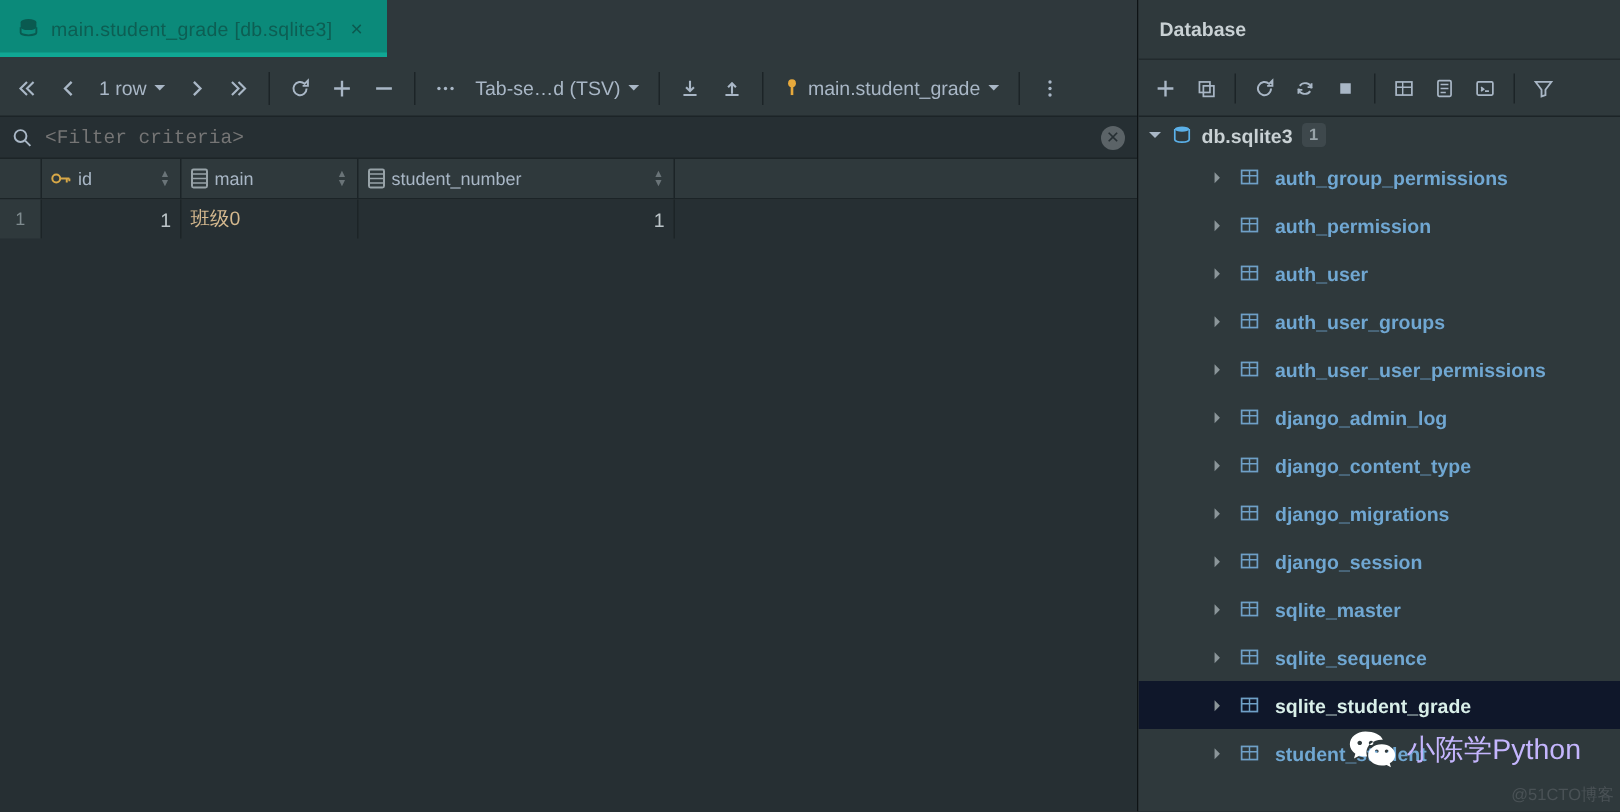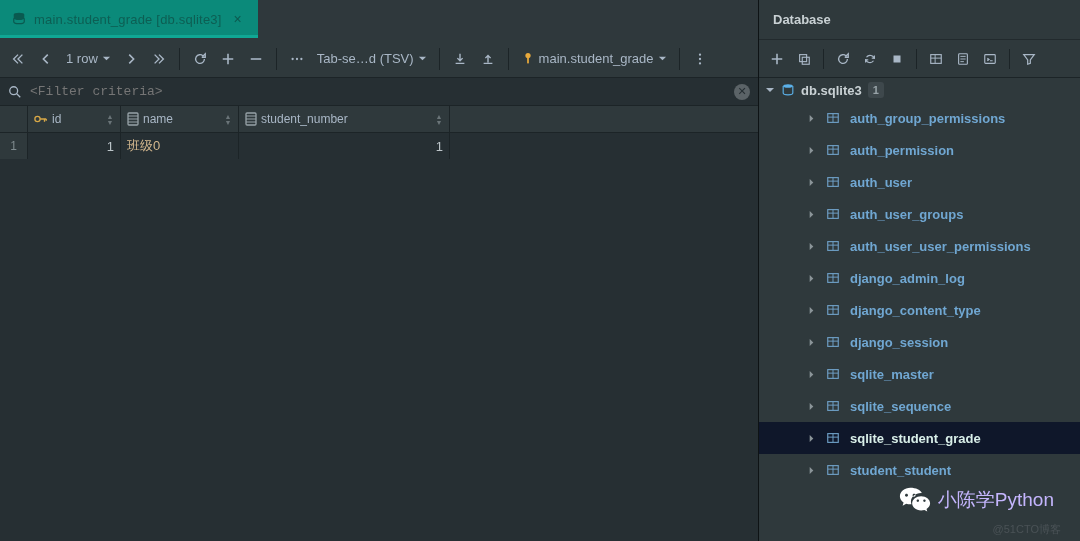--- a/index.html
+++ b/index.html
@@ -137,21 +137,21 @@
   .watermark {
     position:absolute; right:26px; bottom:24px;
     color:#c4b5fd; font-size:19px; font-weight:500;
     display:flex; align-items:center; gap:6px;
     font-family:"Microsoft YaHei",sans-serif;
     pointer-events:none;
   }
   .wm-icon { width:34px;height:34px; position:relative; }
   .wm-icon svg { width:34px; height:34px; fill:#fff; }
   .wm-sub {
-    position:absolute; right:19px; bottom:4px;
+    position:absolute; right:4px; bottom:4px;
     color:#4a5256; font-size:11px;
     pointer-events:none;
   }
 
 </style>
 </head>
 <body>
 
 <div class="root">
   <div class="main">
@@ -279,21 +279,21 @@
         <div class="sort">
             <span>▲</span>
             <span>▼</span>
           </div>
       </div>
       <div class="gh-cell name">
         <svg class="col-icon" viewBox="0 0 12 14">
             <rect x="1" y="1" width="10" height="12" rx="1" fill="none" stroke="#98a3a8" stroke-width="1.3"></rect>
             <path d="M1 4h10M1 7h10M1 10h10" stroke="#98a3a8" stroke-width="1"></path>
           </svg>
-        <span>name</span>
+        <span>main</span>
         <div class="sort">
             <span>▲</span>
             <span>▼</span>
           </div>
       </div>
       <div class="gh-cell num">
         <svg class="col-icon" viewBox="0 0 12 14">
             <rect x="1" y="1" width="10" height="12" rx="1" fill="none" stroke="#98a3a8" stroke-width="1.3"></rect>
             <path d="M1 4h10M1 7h10M1 10h10" stroke="#98a3a8" stroke-width="1"></path>
           </svg>
@@ -448,20 +448,30 @@
           </div>
           <div class="tree-item">
             <svg class="chev-right" viewBox="0 0 10 10">
               <path d="M3 1l4 4-4 4" fill="#8b9599"></path>
             </svg>
             <svg class="tbl-icon" viewBox="0 0 16 16">
               <rect x="2" y="3" width="12" height="10" fill="none" stroke="#6fa0c7" stroke-width="1.3"></rect>
               <path d="M2 7h12M8 3v10" stroke="#6fa0c7" stroke-width="1.1"></path>
             </svg>
             <span class="tree-label">django_content_type</span>
+          </div>
+          <div class="tree-item">
+            <svg class="chev-right" viewBox="0 0 10 10">
+              <path d="M3 1l4 4-4 4" fill="#8b9599"></path>
+            </svg>
+            <svg class="tbl-icon" viewBox="0 0 16 16">
+              <rect x="2" y="3" width="12" height="10" fill="none" stroke="#6fa0c7" stroke-width="1.3"></rect>
+              <path d="M2 7h12M8 3v10" stroke="#6fa0c7" stroke-width="1.1"></path>
+            </svg>
+            <span class="tree-label">django_migrations</span>
           </div>
           <div class="tree-item">
             <svg class="chev-right" viewBox="0 0 10 10">
               <path d="M3 1l4 4-4 4" fill="#8b9599"></path>
             </svg>
             <svg class="tbl-icon" viewBox="0 0 16 16">
               <rect x="2" y="3" width="12" height="10" fill="none" stroke="#6fa0c7" stroke-width="1.3"></rect>
               <path d="M2 7h12M8 3v10" stroke="#6fa0c7" stroke-width="1.1"></path>
             </svg>
             <span class="tree-label">django_session</span>

